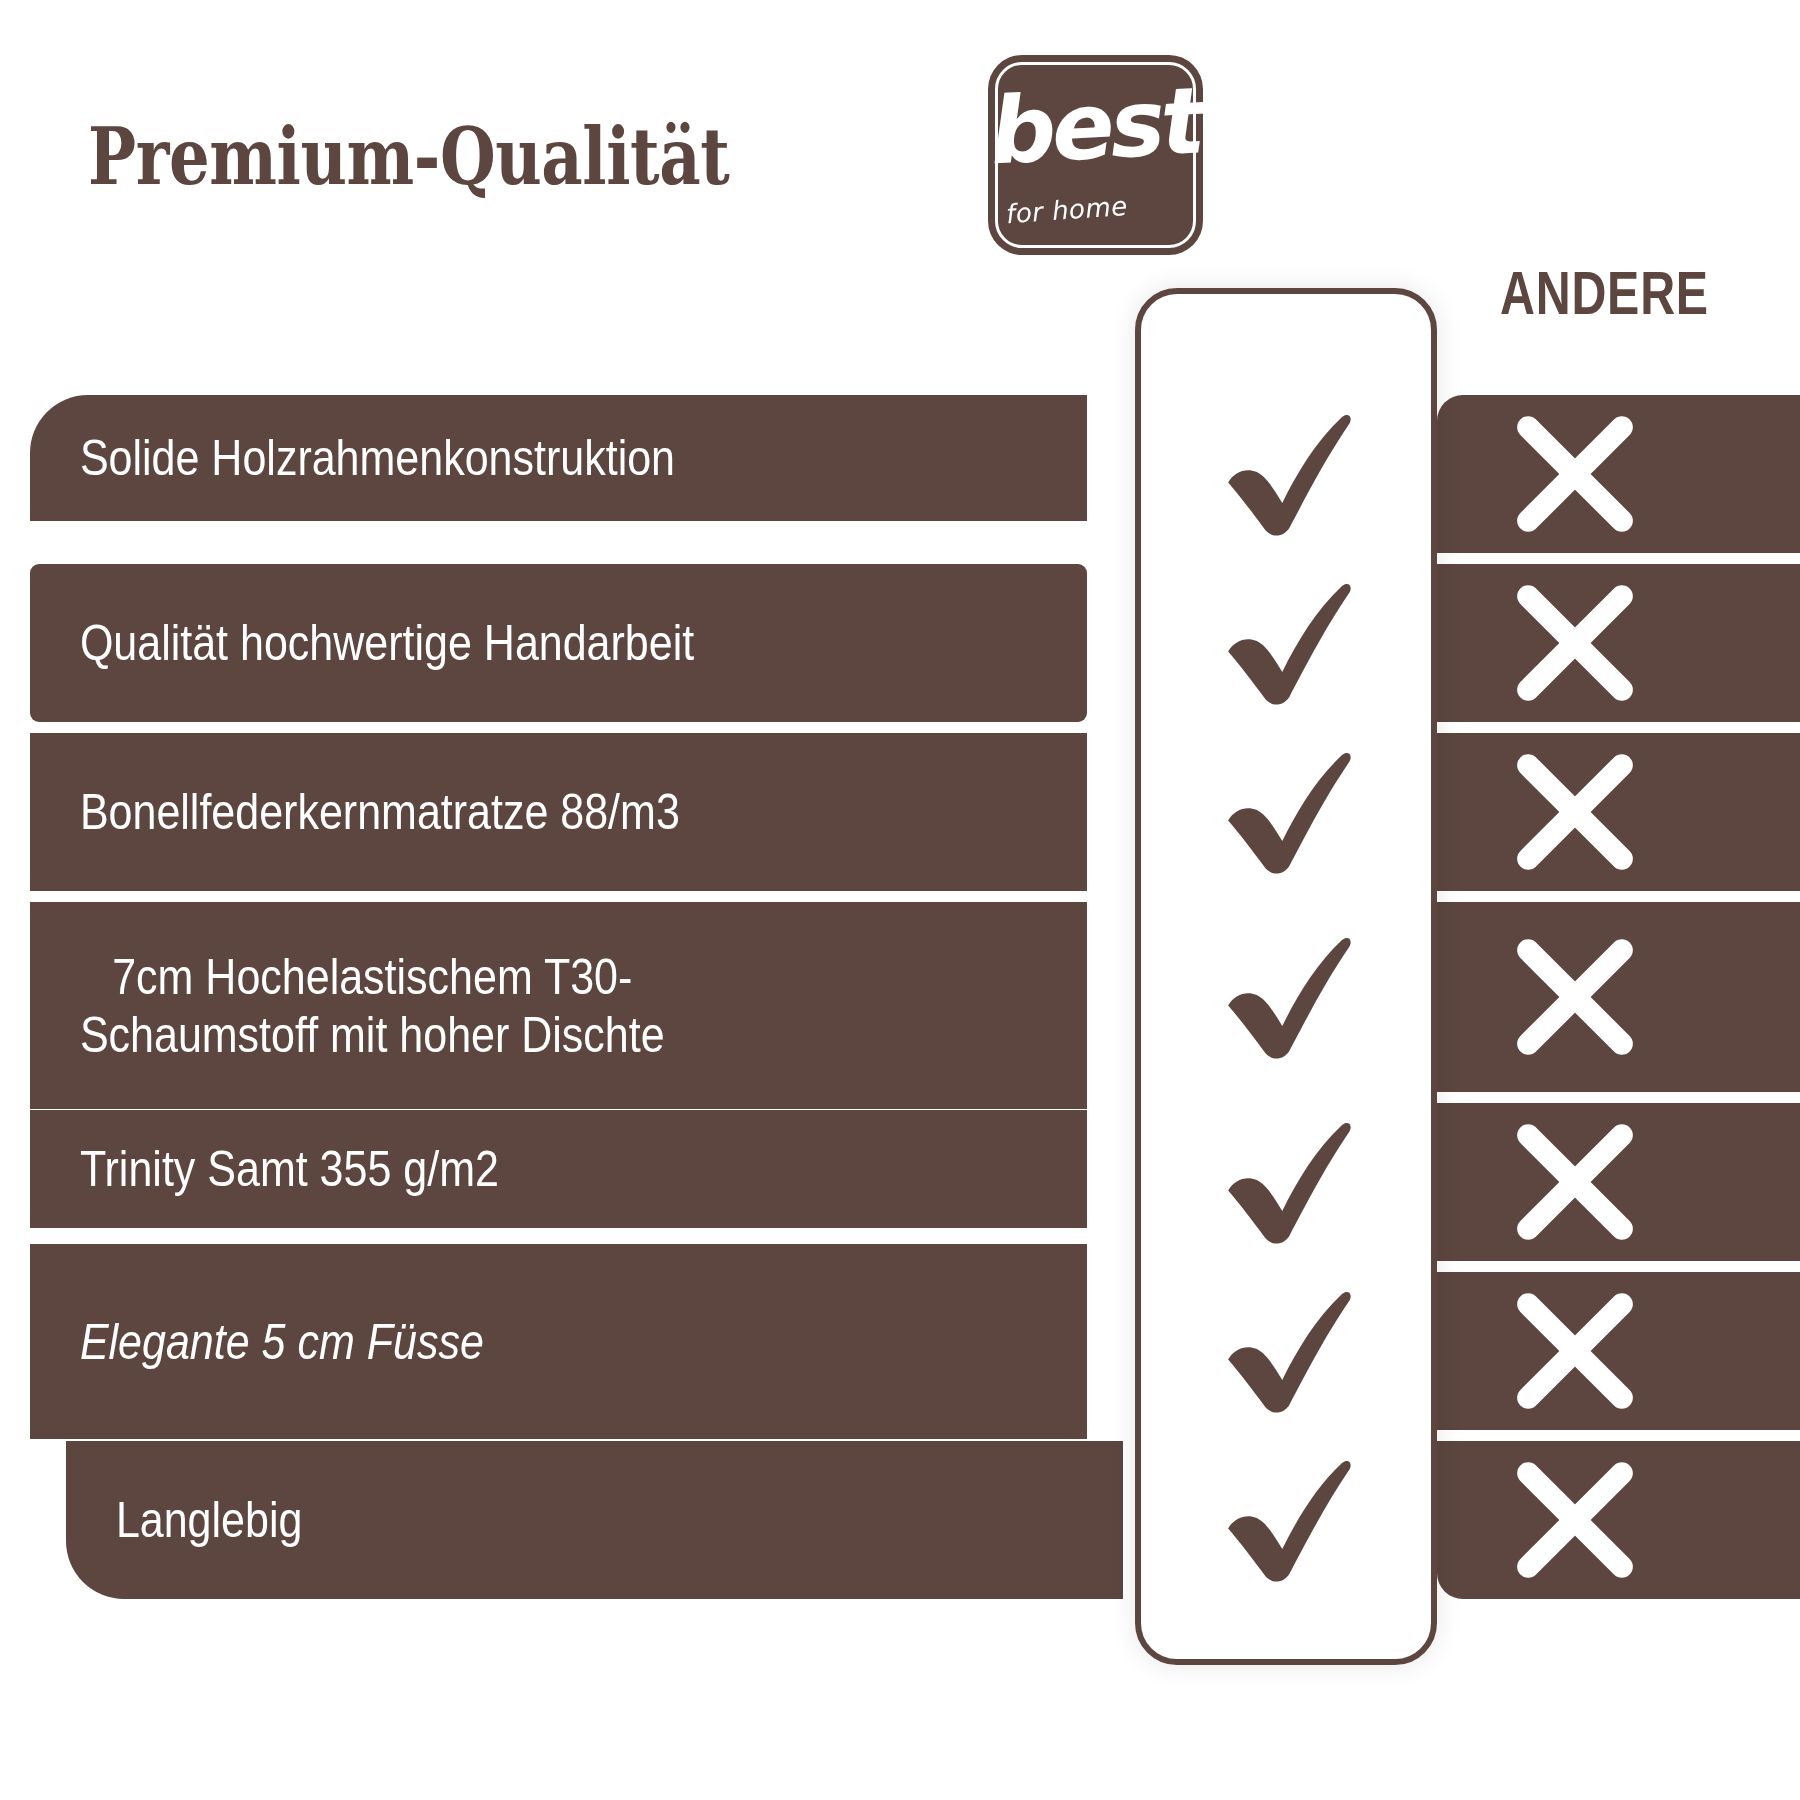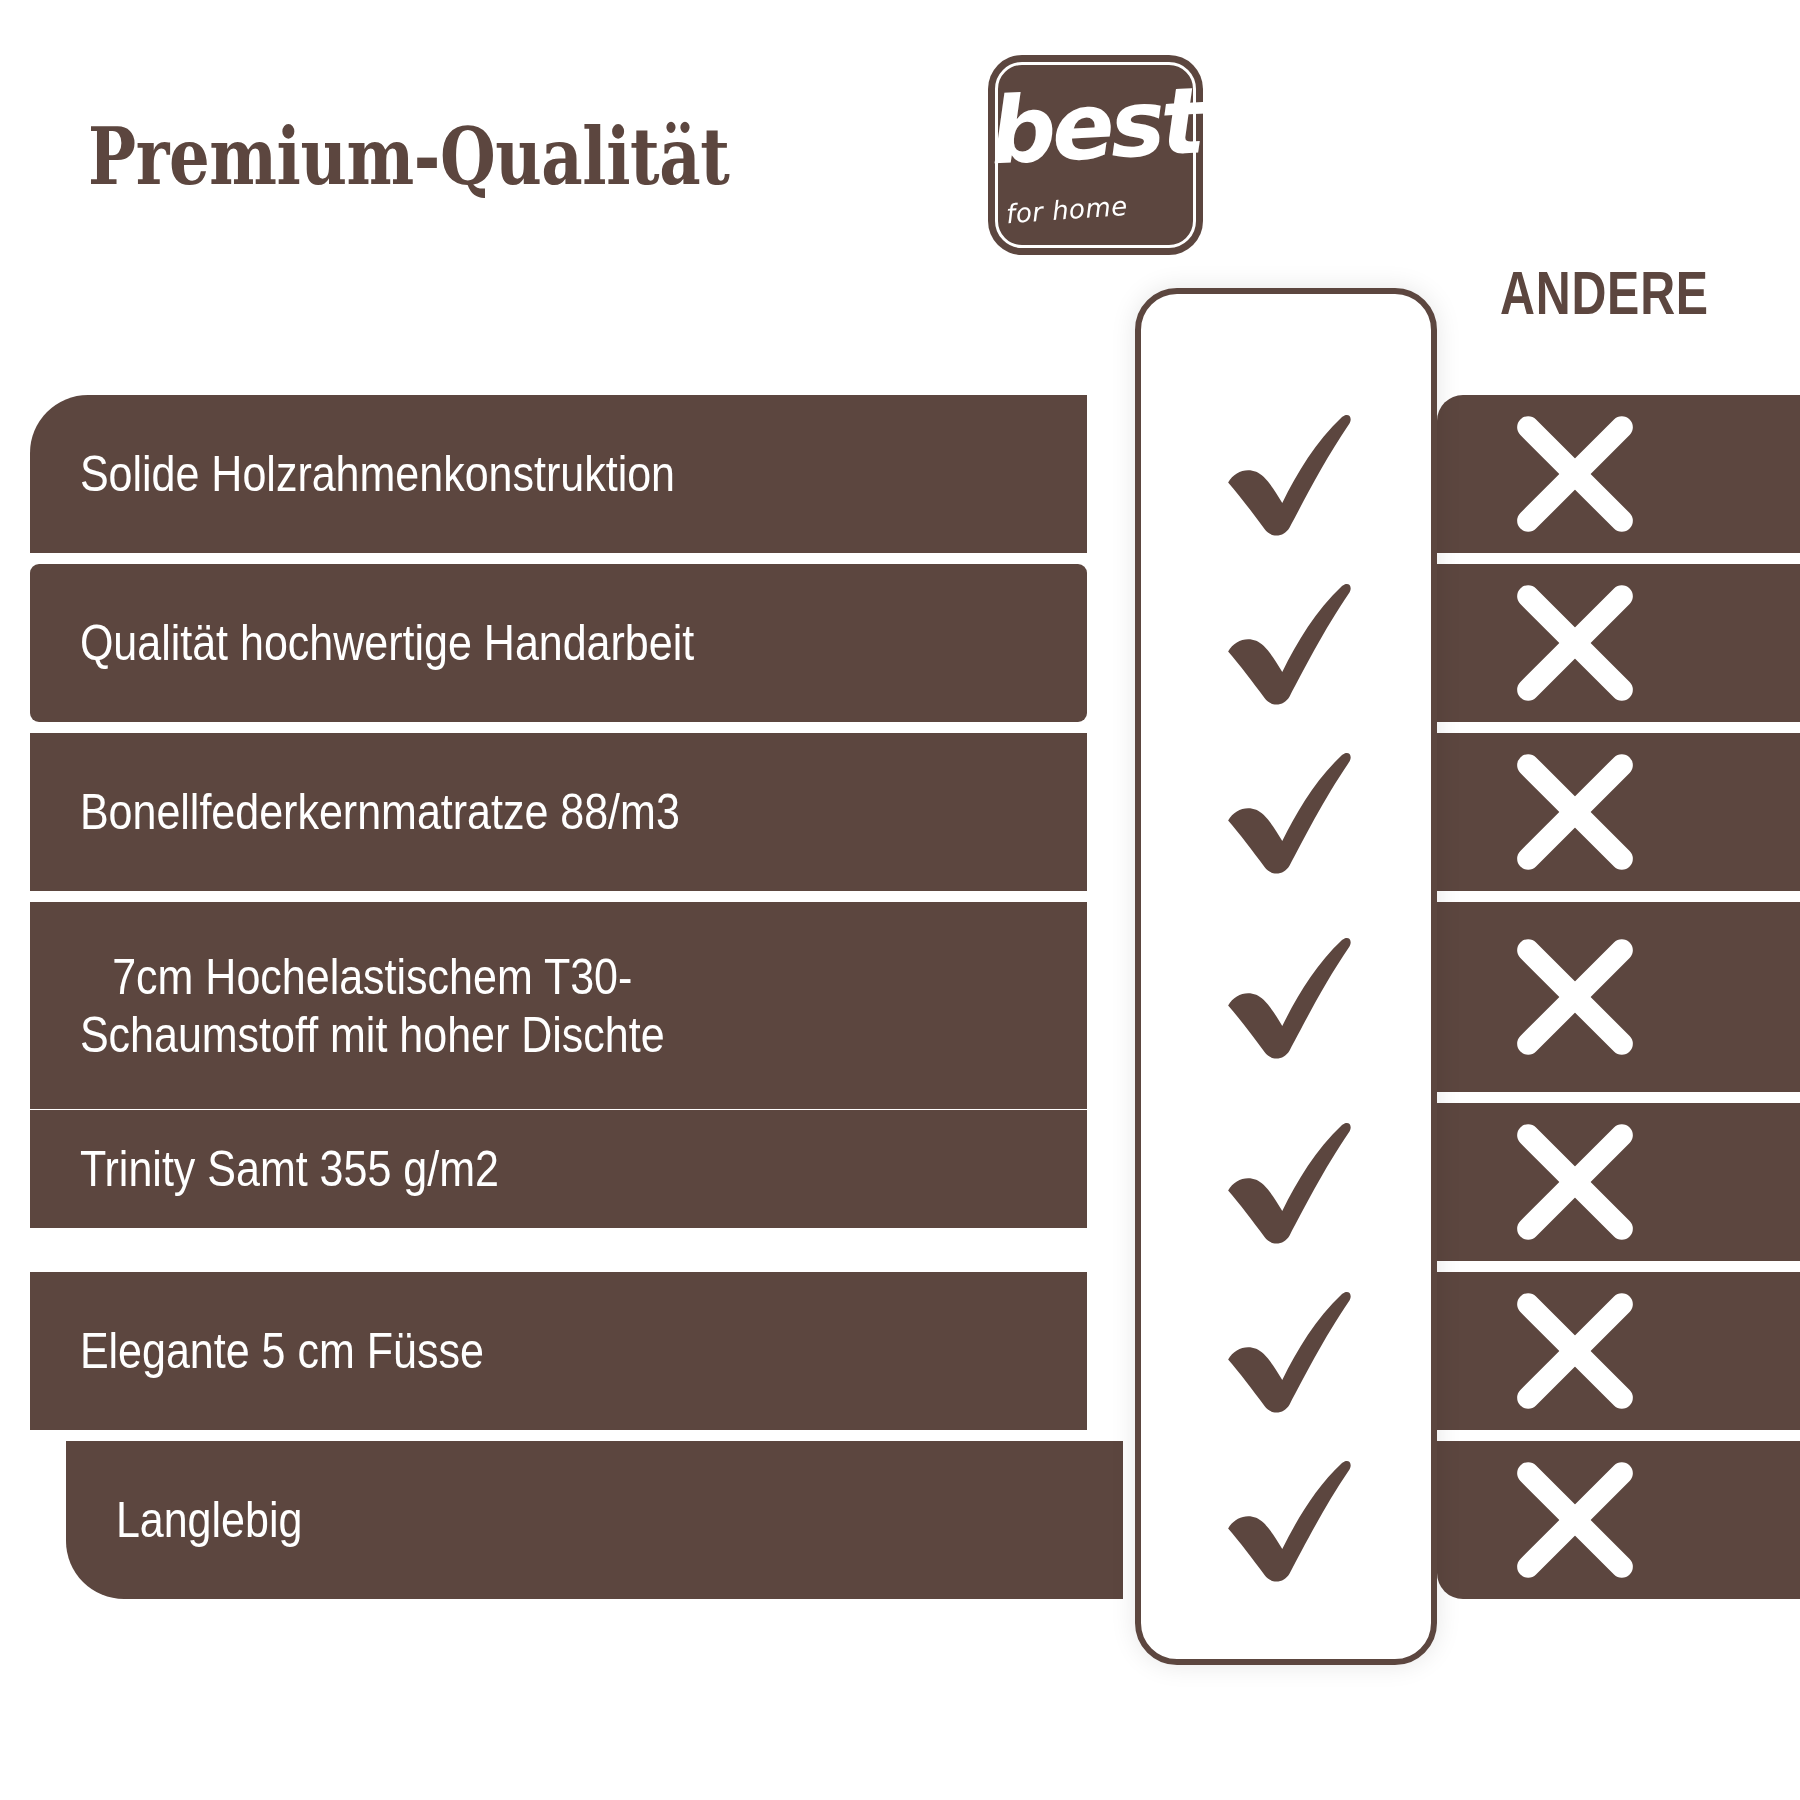--- a/index.html
+++ b/index.html
@@ -187,21 +187,21 @@
 <div id="brand-logo">
   <div class="logo-inner-border"></div>
   <div class="logo-wordmark">best</div>
   <div class="logo-tagline">for home</div>
 </div>
 
 <div id="others-header">ANDERE</div>
 
 <div id="comparison-table">
 
-<div class="cell-feature first" style="top: 395px; height: 158px;">
+<div class="cell-feature first" style="top: 395px; height: 126px;">
       <div class="feature-label">Solide Holzrahmenkonstruktion</div>
     </div>
     <div class="cell-other first" style="top: 395px; height: 158px;">
       <div class="x-wrap">
         <svg viewBox="0 0 100 100" xmlns="http://www.w3.org/2000/svg">
           <g stroke="#ffffff" stroke-width="17" stroke-linecap="round">
             <line x1="14" y1="14" x2="86" y2="86"></line>
             <line x1="86" y1="14" x2="14" y2="86"></line>
           </g>
         </svg>
@@ -253,21 +253,21 @@
     <div class="cell-other" style="top: 1103px; height: 158px;">
       <div class="x-wrap">
         <svg viewBox="0 0 100 100" xmlns="http://www.w3.org/2000/svg">
           <g stroke="#ffffff" stroke-width="17" stroke-linecap="round">
             <line x1="14" y1="14" x2="86" y2="86"></line>
             <line x1="86" y1="14" x2="14" y2="86"></line>
           </g>
         </svg>
       </div>
     </div>
-    <div class="cell-feature" style="top: 1272px; height: 158px;">
+    <div class="cell-feature" style="top: 1244px; height: 195px; font-style: italic;">
       <div class="feature-label">Elegante 5 cm Füsse</div>
     </div>
     <div class="cell-other" style="top: 1272px; height: 158px;">
       <div class="x-wrap">
         <svg viewBox="0 0 100 100" xmlns="http://www.w3.org/2000/svg">
           <g stroke="#ffffff" stroke-width="17" stroke-linecap="round">
             <line x1="14" y1="14" x2="86" y2="86"></line>
             <line x1="86" y1="14" x2="14" y2="86"></line>
           </g>
         </svg>

